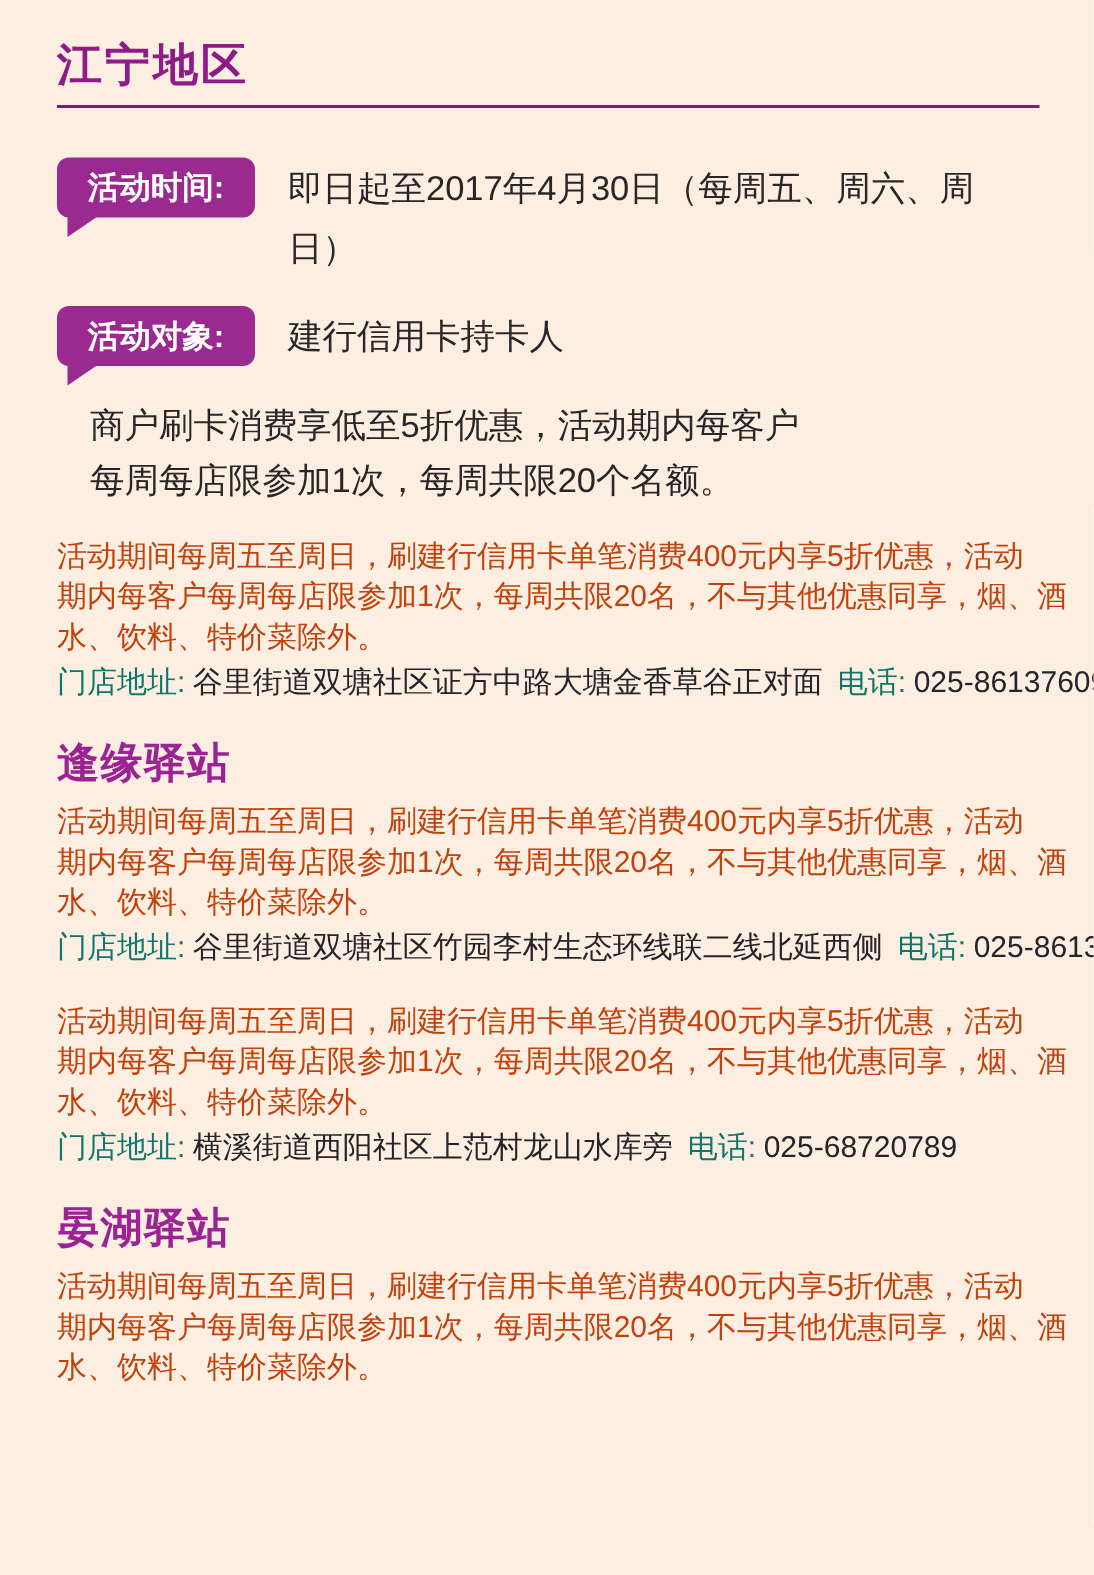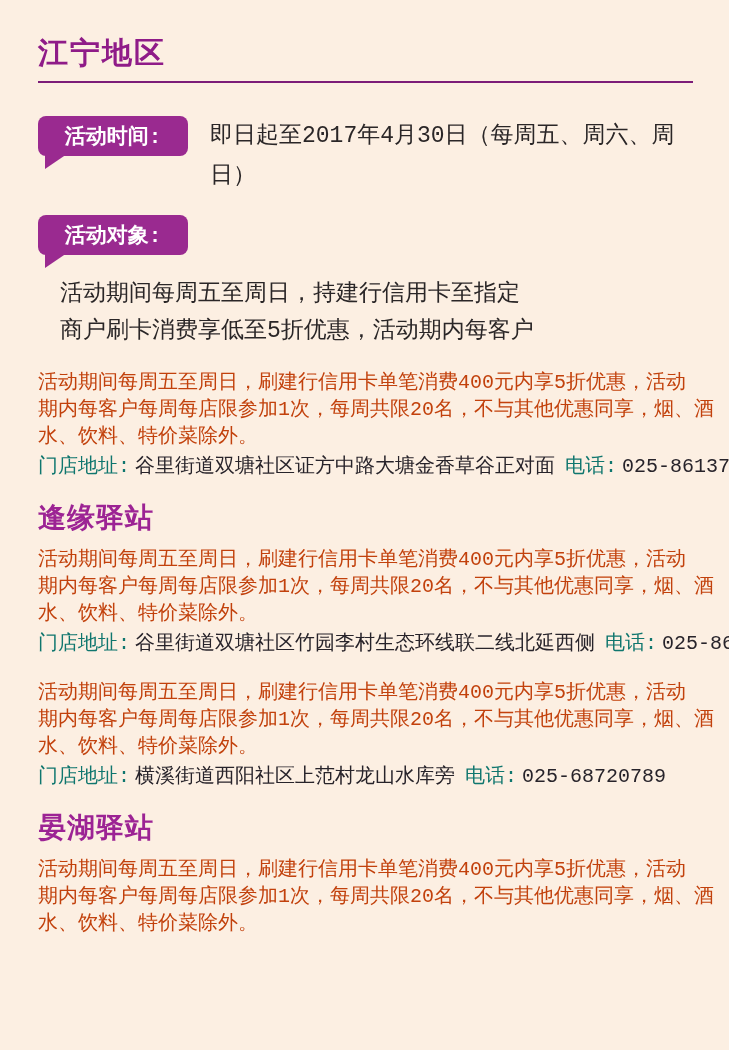--- a/index.html
+++ b/index.html
@@ -1,41 +1,41 @@
 <!DOCTYPE html>
 <html><head>
 <meta charset="utf-8">
 <style>
   html,body { margin:0; padding:0; }
   .page {
     position:relative;
     width:729px; height:1050px;
     box-sizing:border-box;
-    padding:35px 36px 0 38px;
+    padding:24px 36px 0 38px;
     background:#fcefe2;
     overflow:hidden;
-    font-family:Liberation Mono, monospace;
+    font-family:Liberation Sans, sans-serif;
     color:#27232
 
 5;
   }
   
   .page-title {
     margin:0;
     font-size:30px; line-height:40px;
     font-weight:bold; letter-spacing:2px;
     color:#8f1b88;
   }
   .rule { height:2px; background:#7c1c78; margin:6px 0 33px 0; }
 
   
   .info-row { display:flex; align-items:flex-start; margin-bottom:19px; }
   .tag {
     position:relative; flex:0 0 auto;
-    width:150px; height:40px;
+    width:132px; height:40px;
     background:#9a2a90; border-radius:8px;
     color:#ffffff; font-size:21px; font-weight:bold;
     display:flex; align-items:center; justify-content:center;
     box-sizing:border-box;
     text-align:center;
   }
   .tag::after {
     content:""; position:absolute; left:7px; bottom:-13px;
     width:0; height:0;
     border-top:15px solid #9a2a90;
@@ -79,26 +79,27 @@
       <div class="tag">
         <span>活动时间:</span>
       </div>
       <div class="info-content">即日起至2017年4月30日（每周五、周六、周日）</div>
     </div>
 
     <div class="info-row">
       <div class="tag">
         <span>活动对象:</span>
       </div>
+      <div class="info-content">建行信用卡持卡人</div>
     </div>
 
     <div class="info-row">
       <div class="info-content multi">
-        <span class="line">活动期间每周五至周日，持建行信用卡至指定</span>
         <span class="line">商户刷卡消费享低至5折优惠，活动期内每客户</span>
+        <span class="line">每周每店限参加1次，每周共限20个名额。</span>
       </div>
     </div>
 
   </div>
 
   <section class="shop">
     <p class="shop-body">
       <span class="bl">活动期间每周五至周日，刷建行信用卡单笔消费400元内享5折优惠，活动</span>
       <span class="bl">期内每客户每周每店限参加1次，每周共限20名，不与其他优惠同享，烟、酒</span>
       <span class="bl">水、饮料、特价菜除外。</span>

